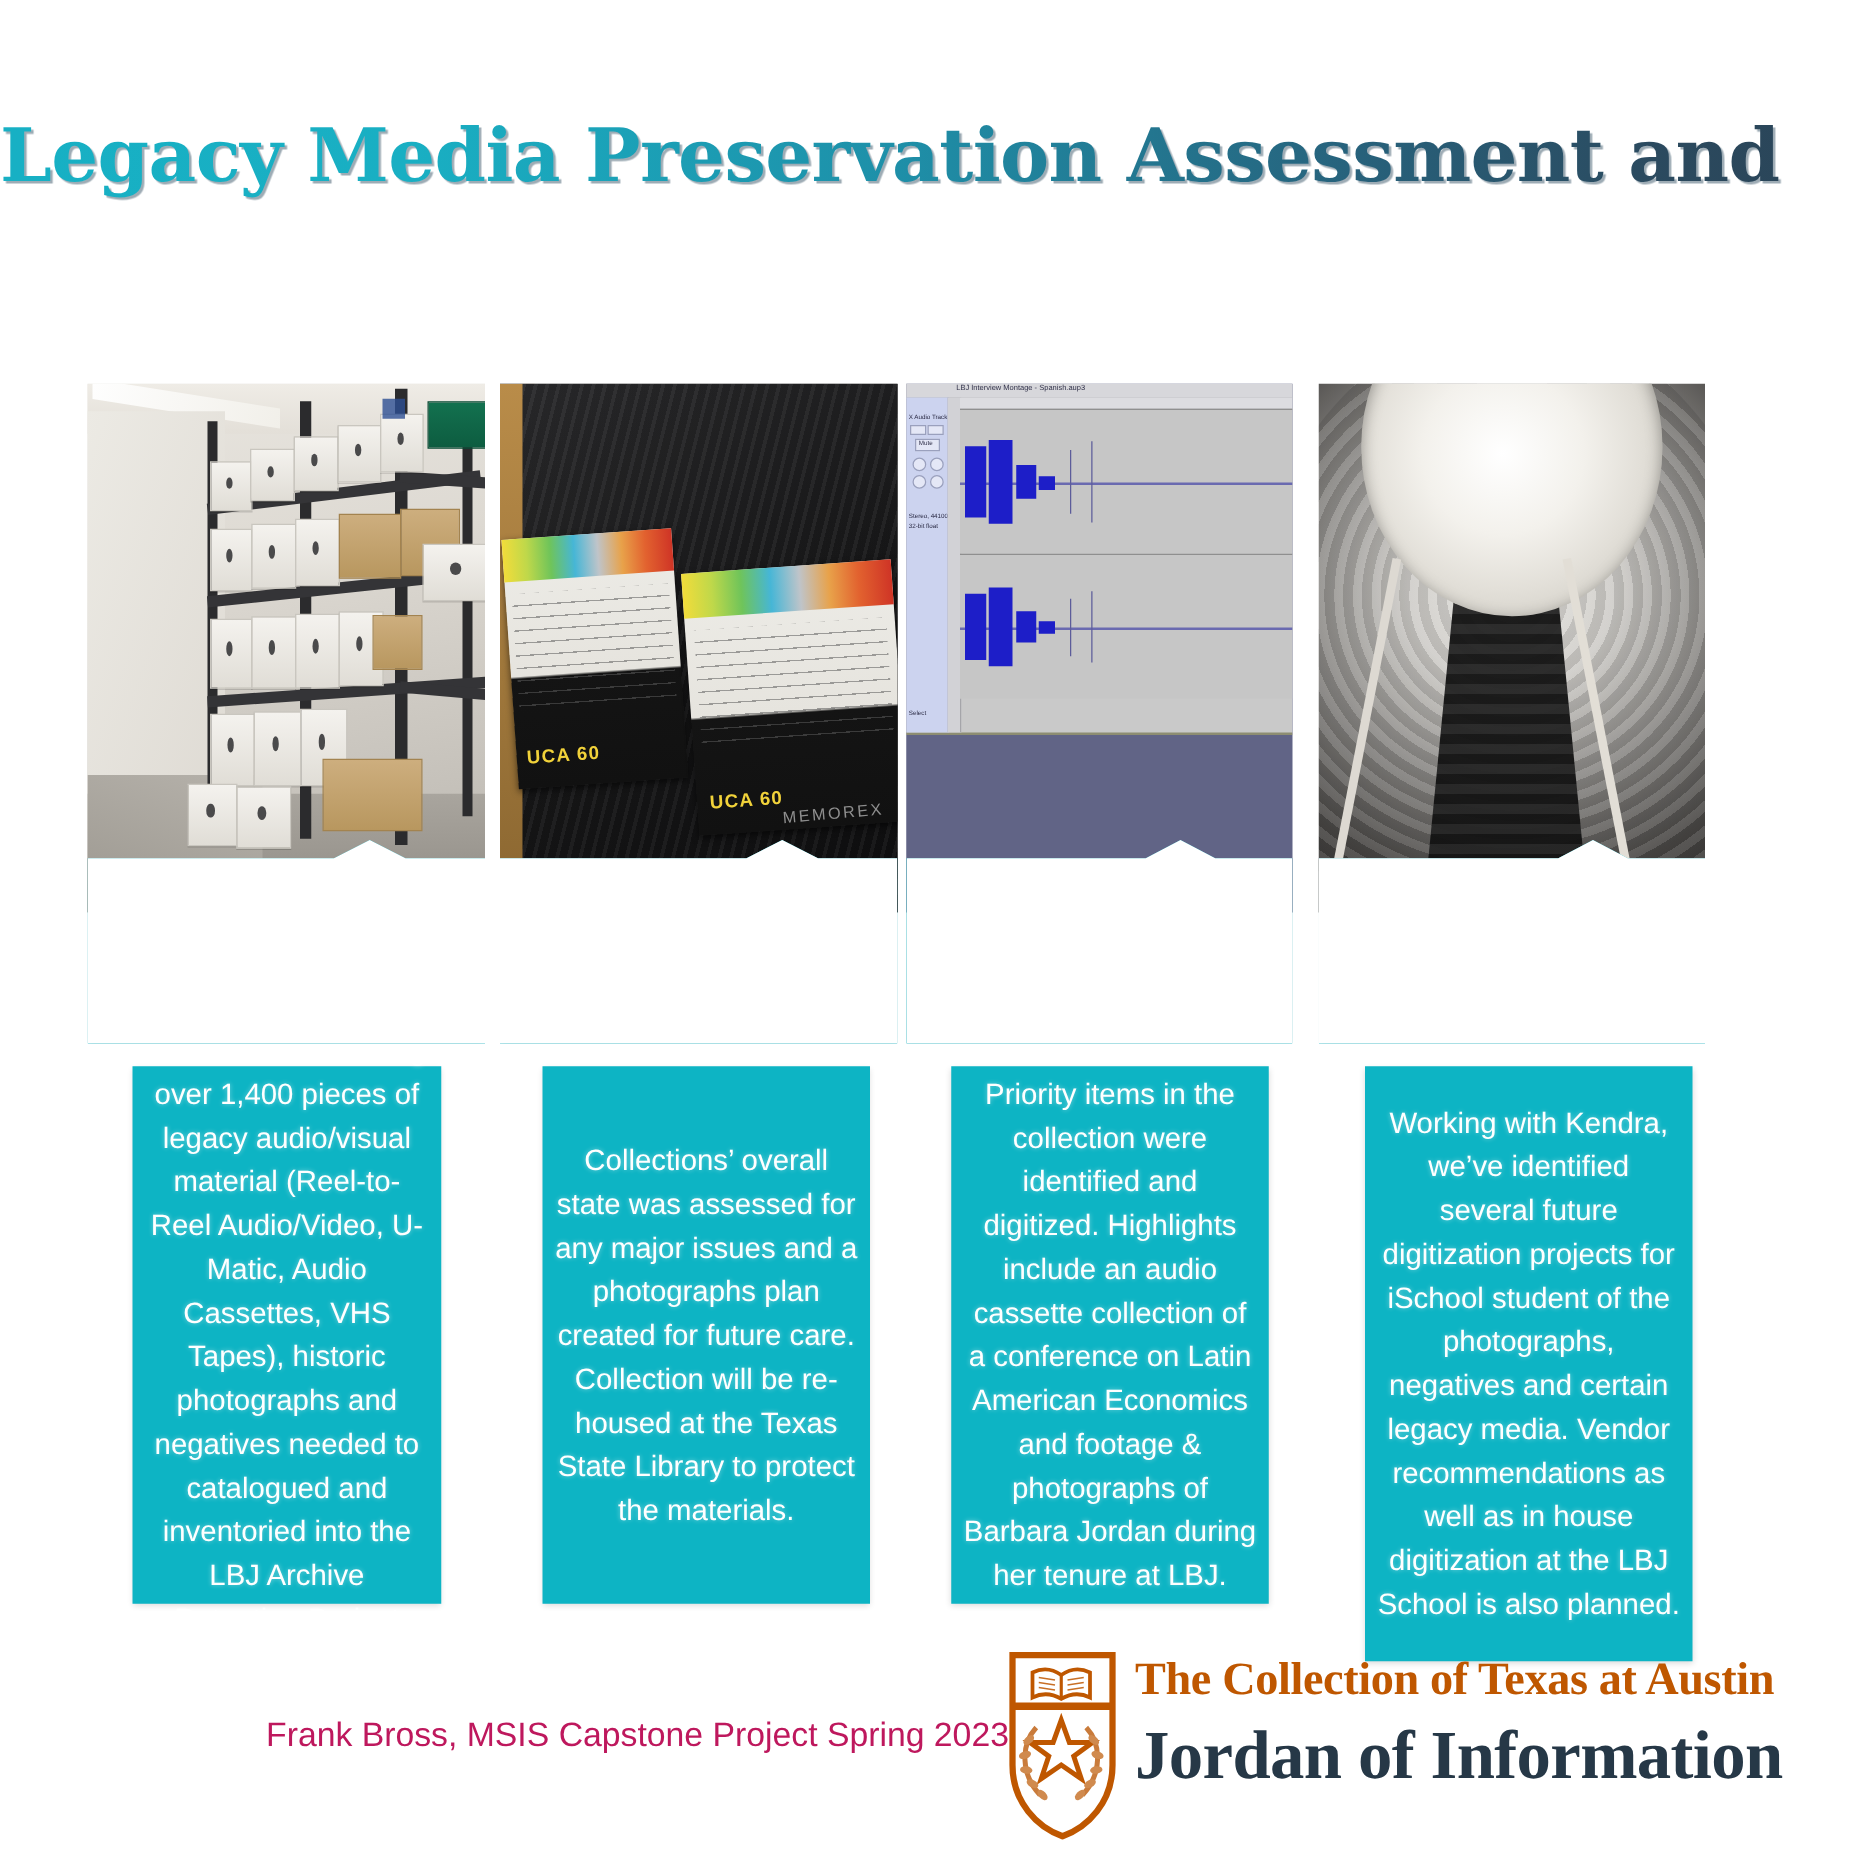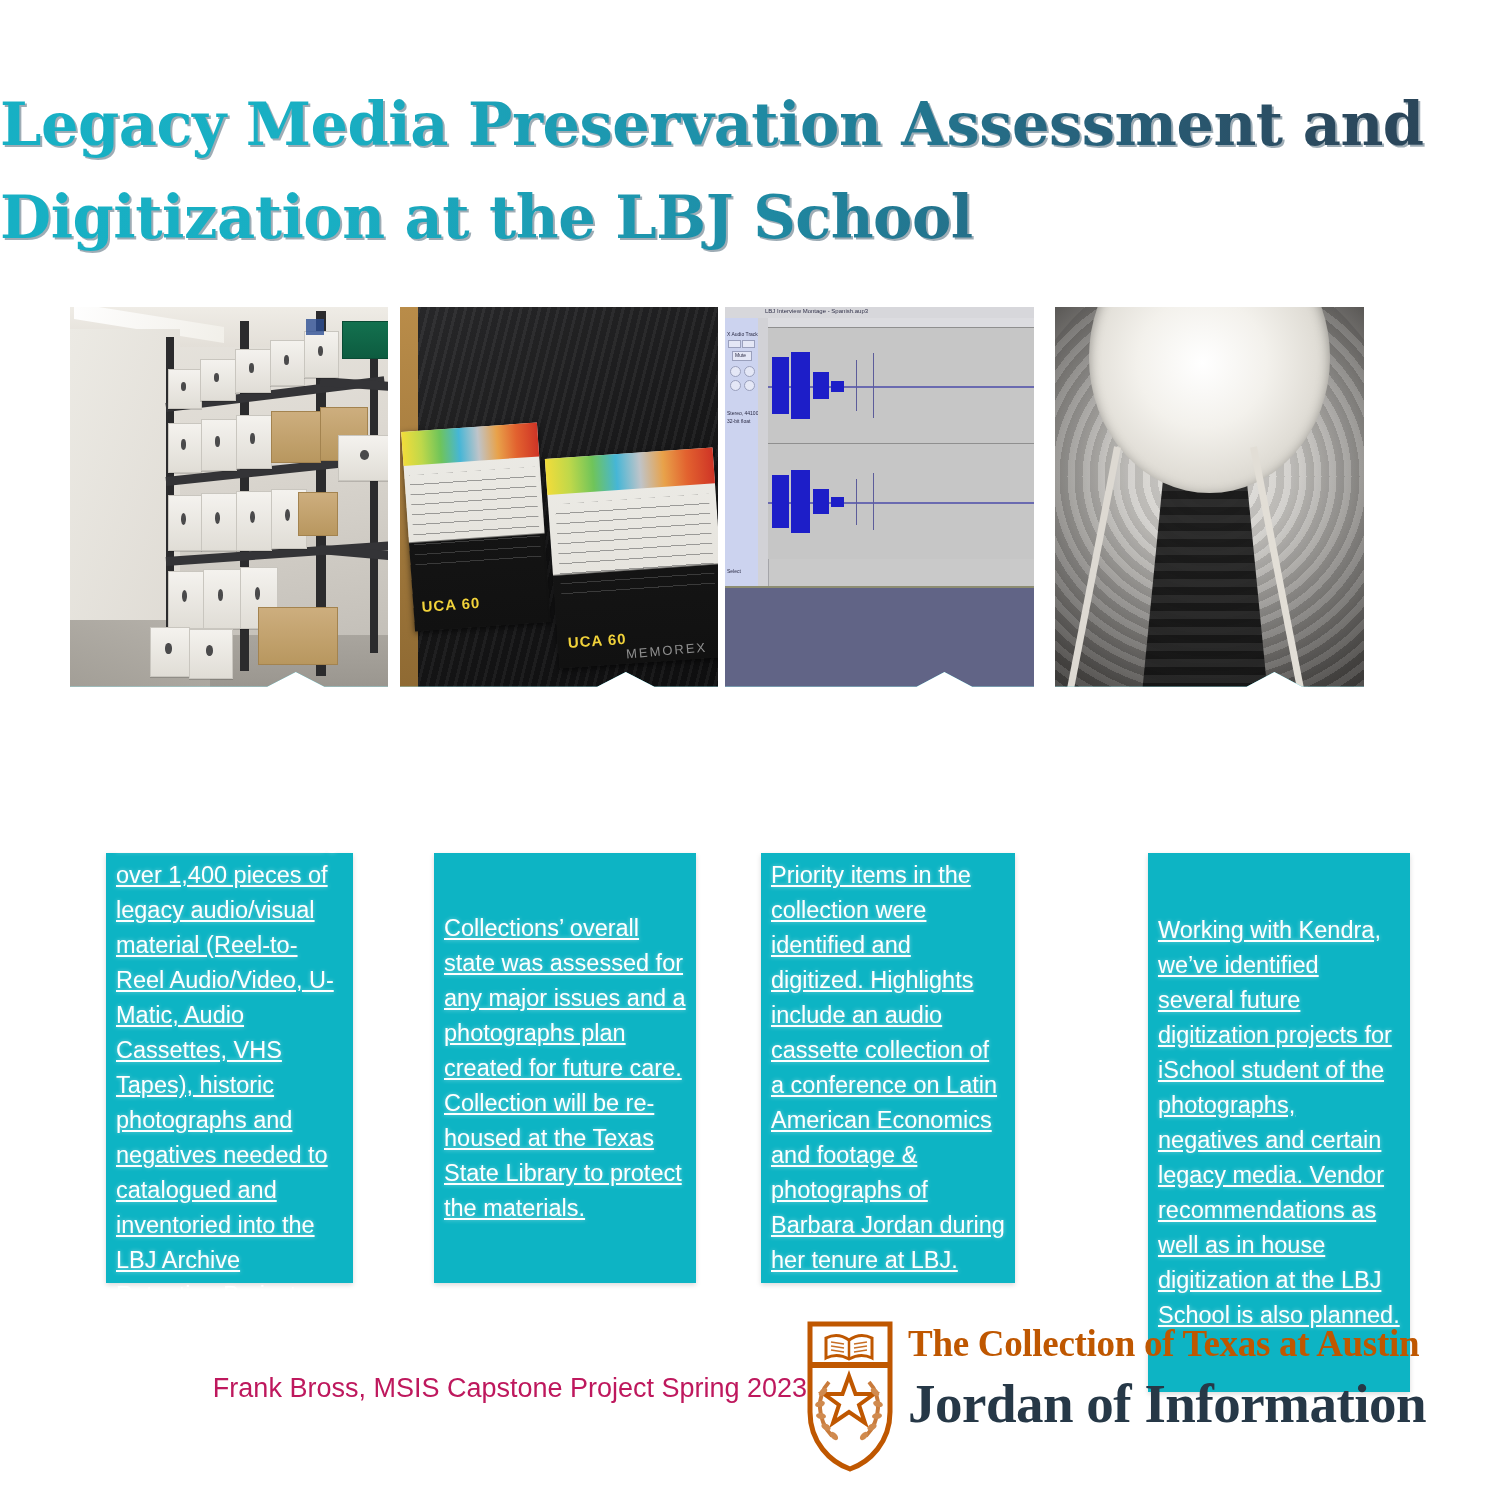--- a/index.html
+++ b/index.html
@@ -140,34 +140,33 @@
   }
 
   
   .body-block{
     position:absolute;
     top:853px;
     background:#0DB4C4;
     color:#ffffff;
     font-size:23.5px;
     line-height:35px;
-    text-align:left;
+    text-align:center;
     padding:14px 10px;
     box-sizing:border-box;
     text-shadow:0 0 4px rgba(255,255,255,.45);
     display:flex;
     align-items:center;
     justify-content:center;
     box-shadow:0 2px 5px rgba(0,0,0,.15);
-    text-decoration:underline;
   }
   .bb1{ left:106px; width:247px; height:430px; }
   .bb2{ left:434px; width:262px; height:430px; }
   .bb3{ left:761px; width:254px; height:430px; }
-  .bb4{ left:1148px; width:262px; height:539px; }
+  .bb4{ left:1092px; width:262px; height:476px; }
 
   
   .credits{
     position:absolute;
     left:160px; top:1368px; width:700px;
     text-align:center;
     color:#be185d;
     font-size:27px;
     line-height:40px;
   }
@@ -195,21 +194,20 @@
     color:#263847;
     letter-spacing:-0.5px;
     white-space:nowrap;
   }
 </style>
 </head>
 <body>
 
 <div class="title-wrap">
   <div class="title-line">Legacy Media Preservation Assessment and</div>
-  <div class="title-line">Digitization at the LBJ School</div>
 </div>
 
 <div class="columns">
 
   <div class="col c1">
     <div class="photo ph-room">
       <div class="ceiling"></div>
         <div class="light"></div>
         <div class="wallL"></div>
       <div class="floor"></div>

